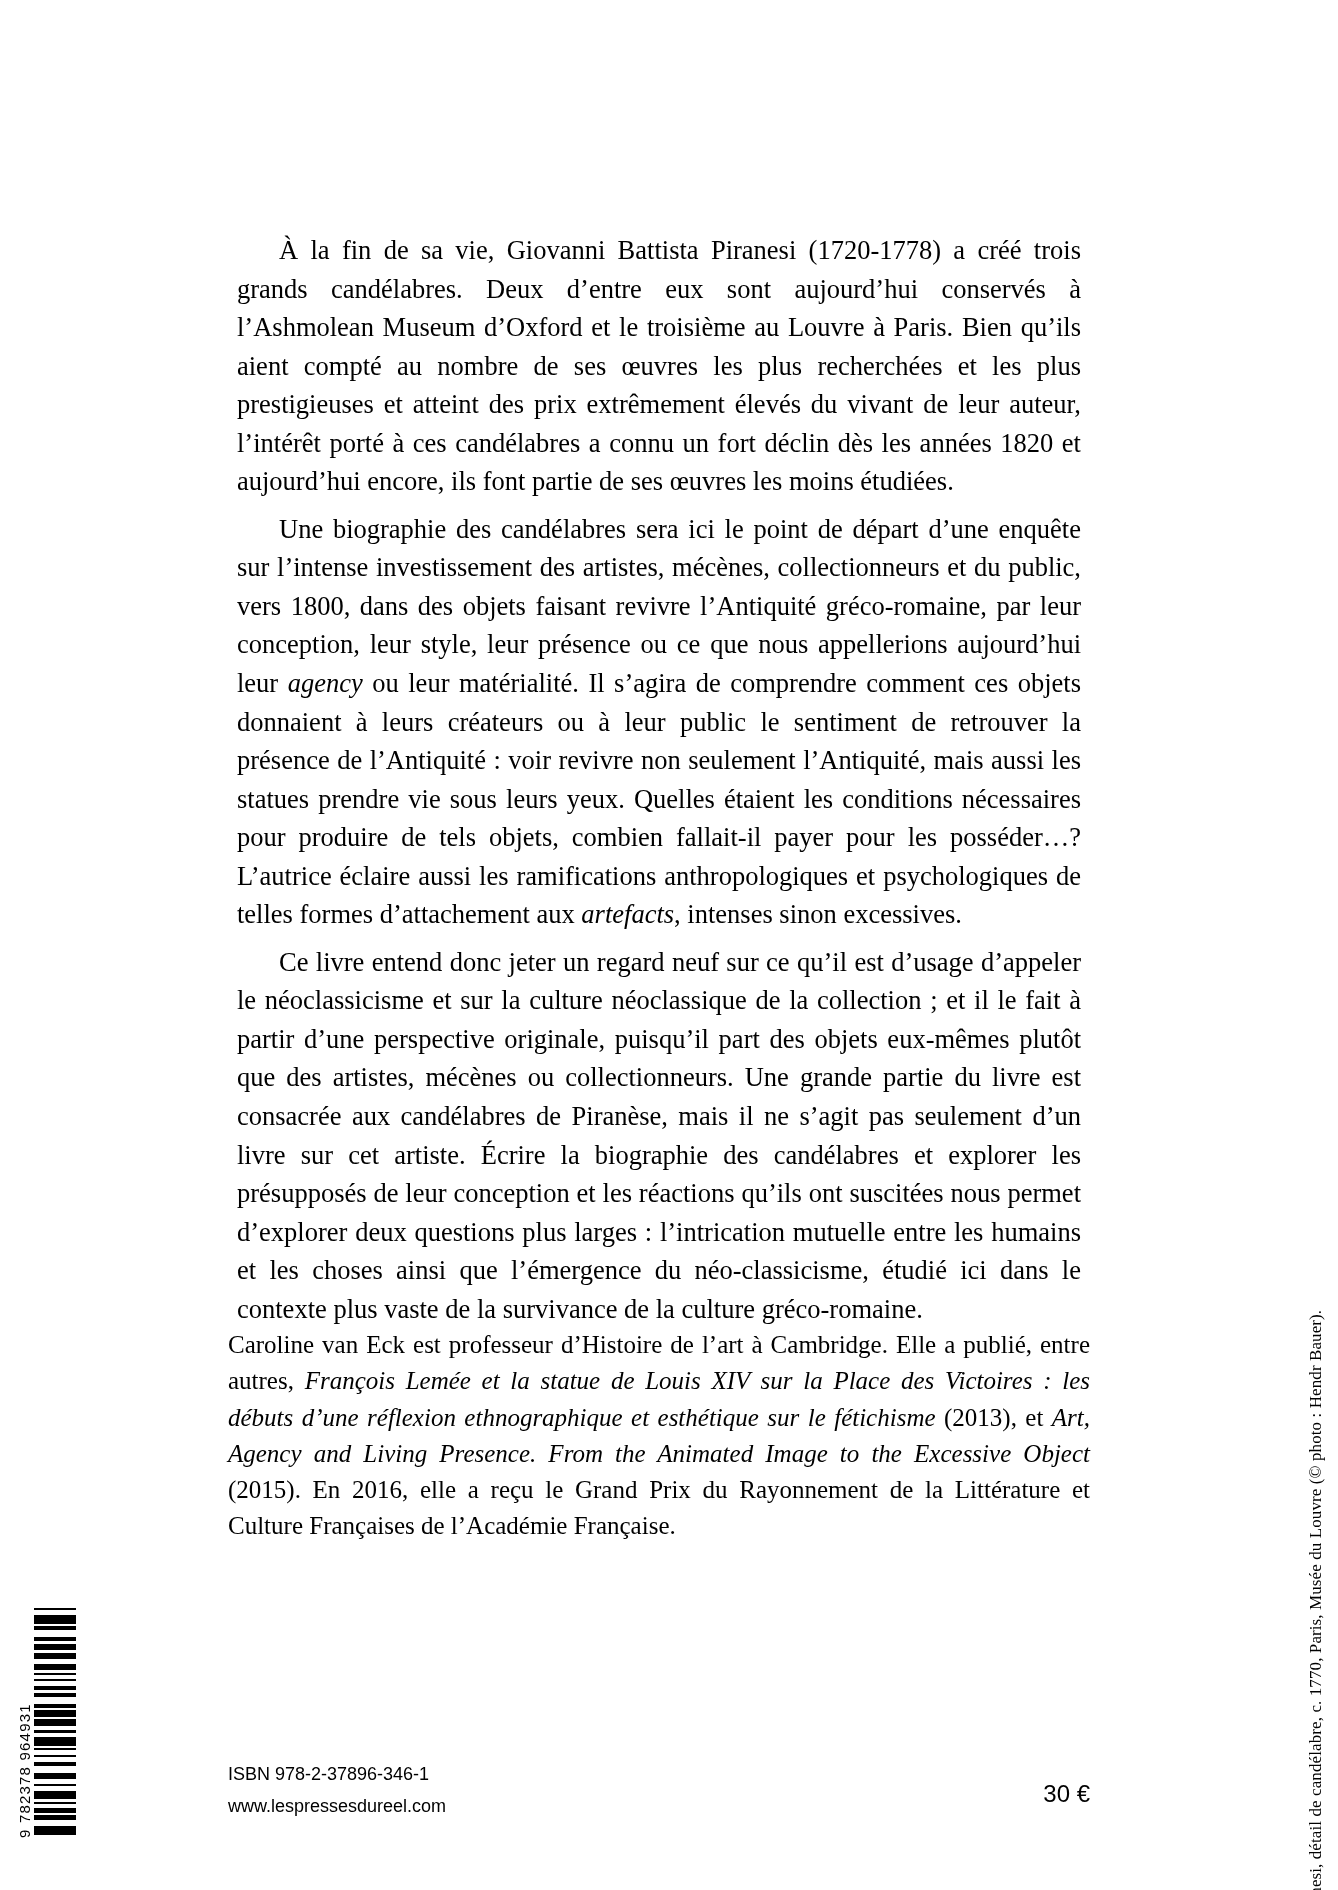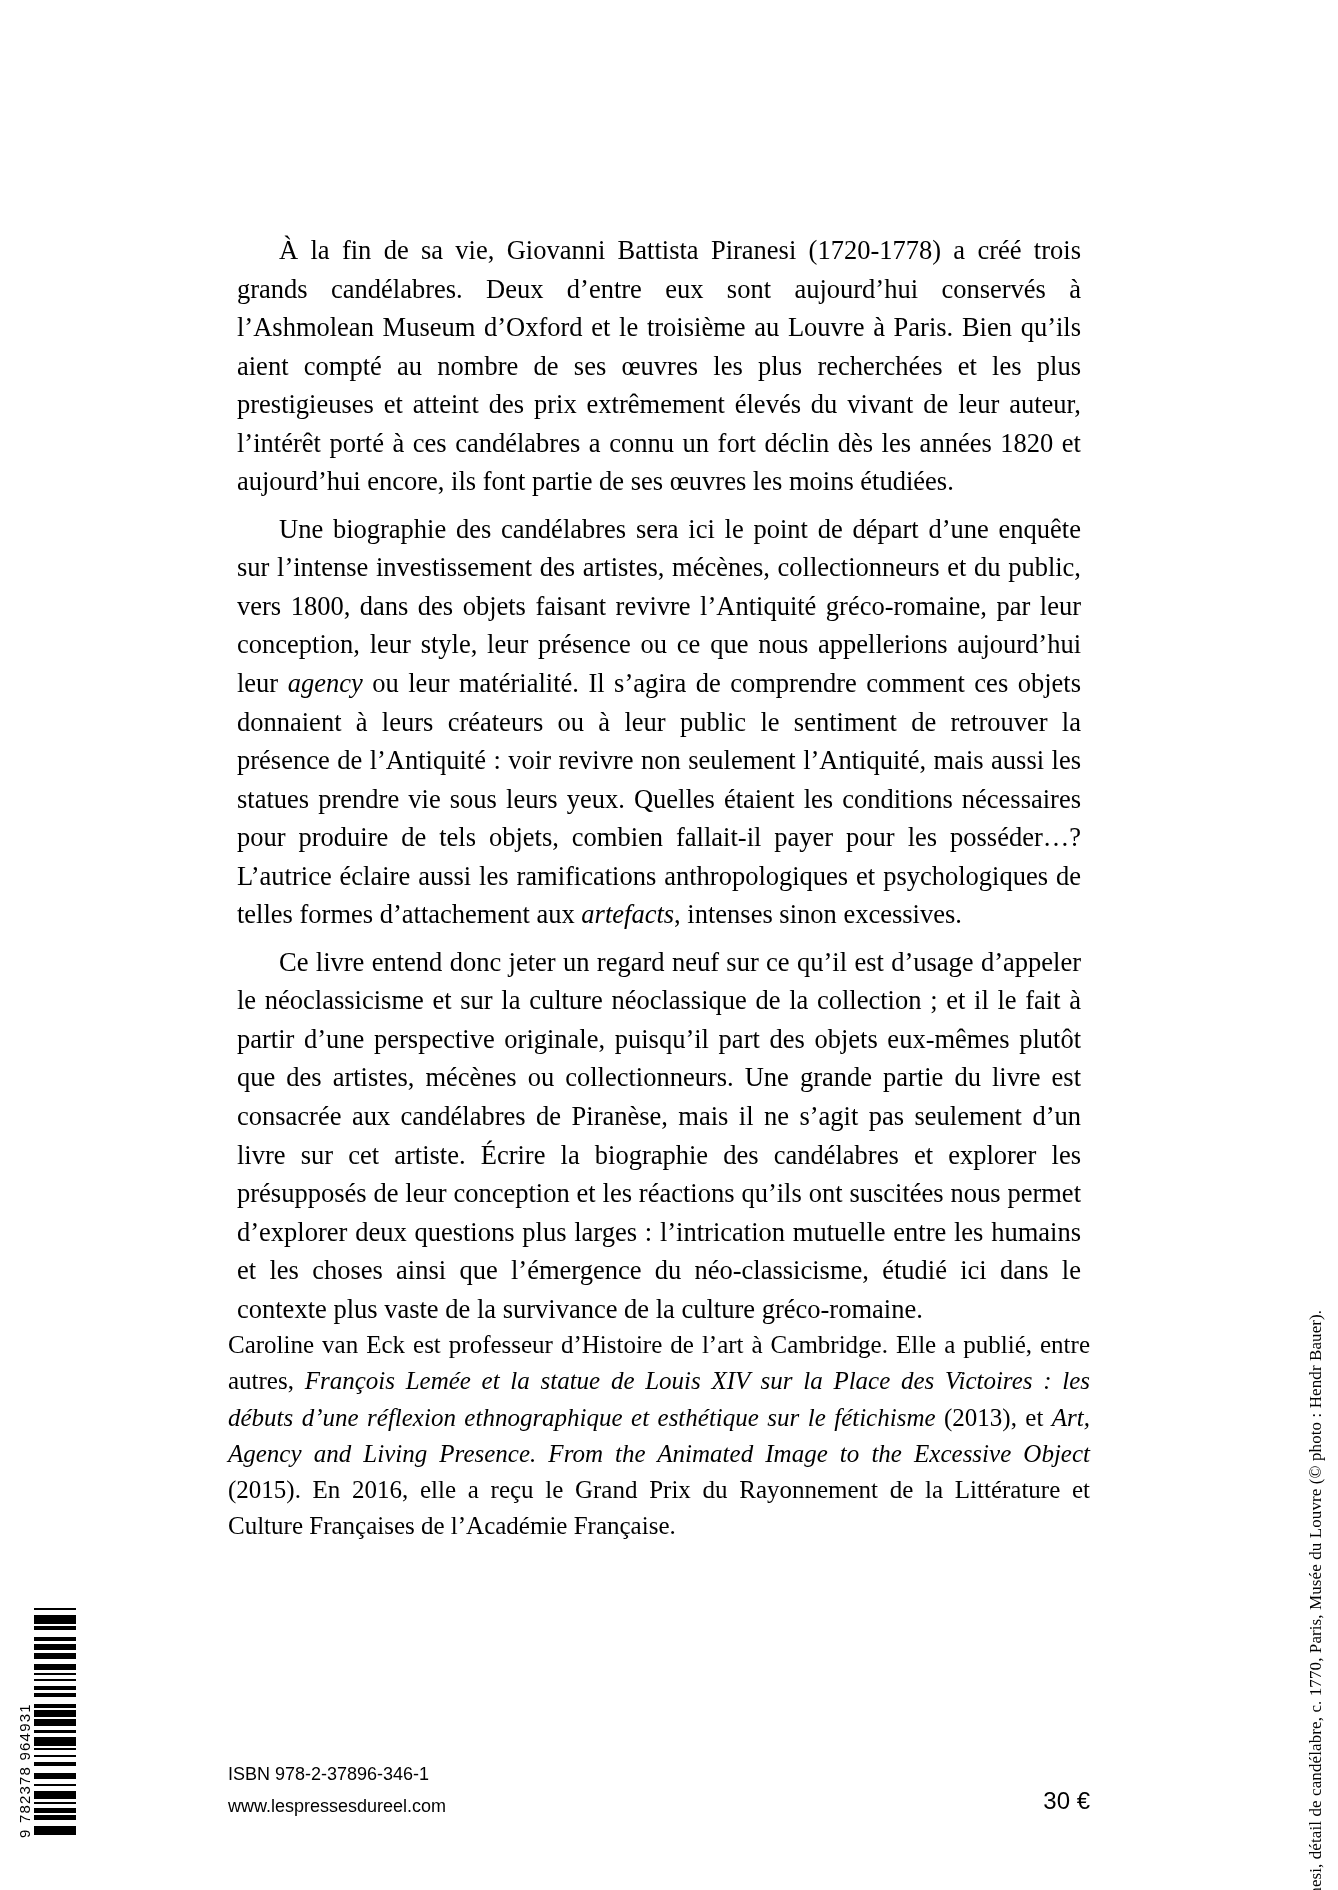--- a/index.html
+++ b/index.html
@@ -113,21 +113,21 @@
     width: 862px;
     font-family: "Liberation Sans", sans-serif;
     font-size: 18px;
     line-height: 1.75;
   }
   .footer .isbn { display: block; }
   .footer .website { display: block; }
   .price {
     position: absolute;
     right: 0;
-    bottom: 0;
+    bottom: 7px;
     font-family: "Liberation Sans", sans-serif;
     font-size: 24px;
   }
 </style>
 </head>
 <body>
 
 <div class="page">
 
   <div class="blurb">

